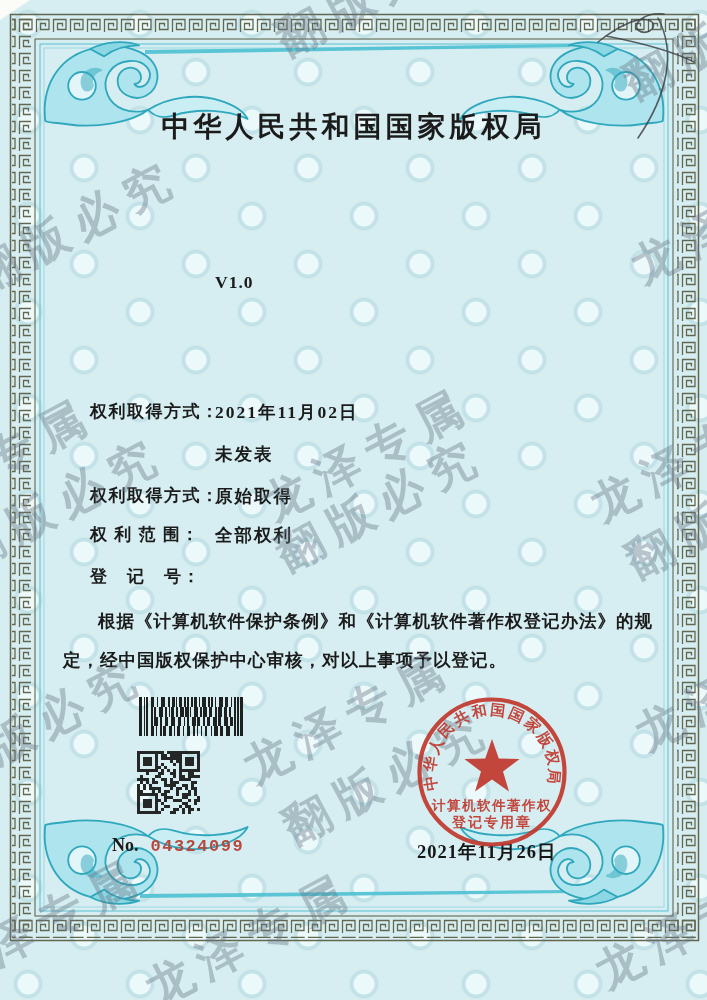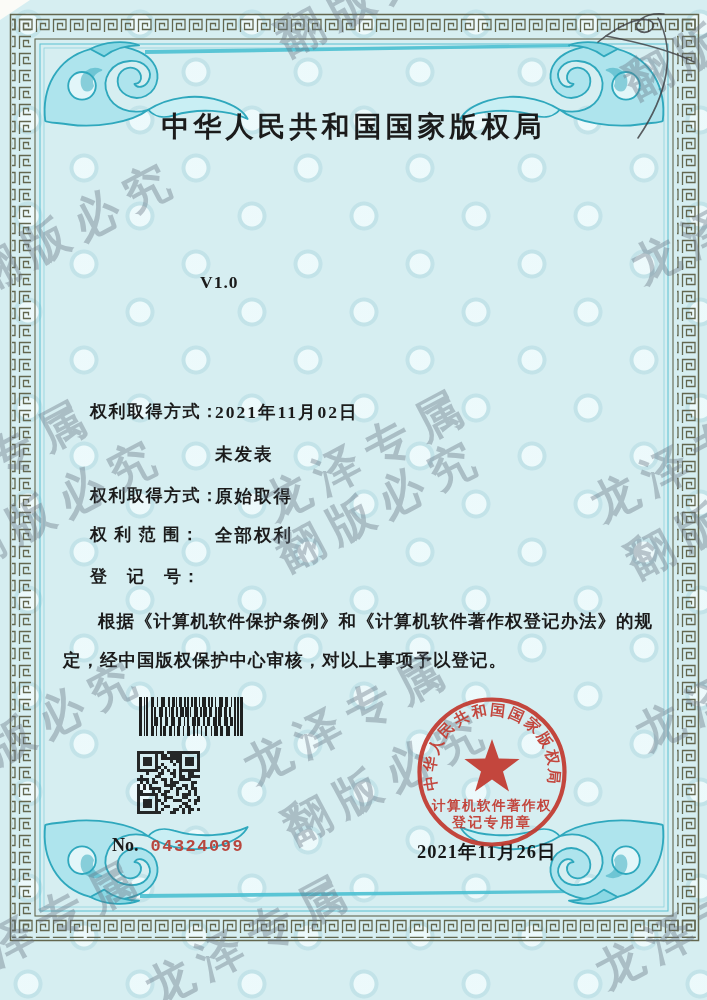--- a/index.html
+++ b/index.html
@@ -29,21 +29,21 @@
   .content{position:absolute;inset:0;z-index:3;}
   .authority{position:absolute;top:108px;left:0;width:100%;text-align:center;
     font-size:28px;font-weight:700;letter-spacing:4px;}
   .cert-title{position:absolute;top:156px;left:0;width:100%;text-align:center;
     font-size:34px;font-weight:700;letter-spacing:6px;}
   .certno{position:absolute;top:212px;right:49px;font-size:14px;font-weight:700;letter-spacing:1px;}
   .certno .v{margin-left:12px;}
   .field-row{position:absolute;left:0;width:100%;height:30px;}
   .flabel{position:absolute;left:90px;font-size:17px;font-weight:700;letter-spacing:1.5px;}
   .fvalue{position:absolute;left:215px;font-size:17.5px;font-weight:700;letter-spacing:2px;}
-  .fvalue2{position:absolute;left:200px;top:272px;font-size:17.5px;font-weight:700;letter-spacing:1px;}
+  .fvalue2{position:absolute;left:215px;top:272px;font-size:17.5px;font-weight:700;letter-spacing:1px;}
   .statement{position:absolute;left:63px;top:602px;width:592px;margin:0;
     font-size:17.5px;line-height:39px;font-weight:600;letter-spacing:1px;text-indent:2em;}
   .serial{position:absolute;left:112px;top:835px;font-size:18px;font-weight:700;}
   .serial .num{margin-left:12px;font-family:"Liberation Mono","DejaVu Sans Mono",monospace;
     font-size:17px;letter-spacing:1.5px;color:#b8473e;font-weight:700;}
   .seal-date{position:absolute;left:417px;top:839px;font-size:18.5px;font-weight:700;letter-spacing:1px;color:#161616;z-index:6;}
   .barcode{position:absolute;left:139px;top:697px;width:104px;height:39px;}
   .barcode div{position:absolute;background:#141414;opacity:.95;}
   .qr{position:absolute;left:137px;top:751px;width:63px;height:63px;}
   .qr div{position:absolute;width:3px;height:3px;background:#161616;opacity:.92;}

